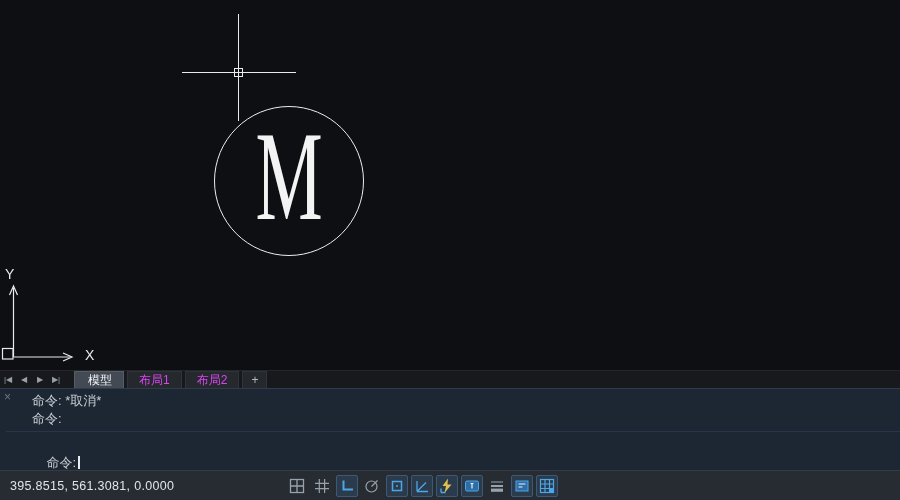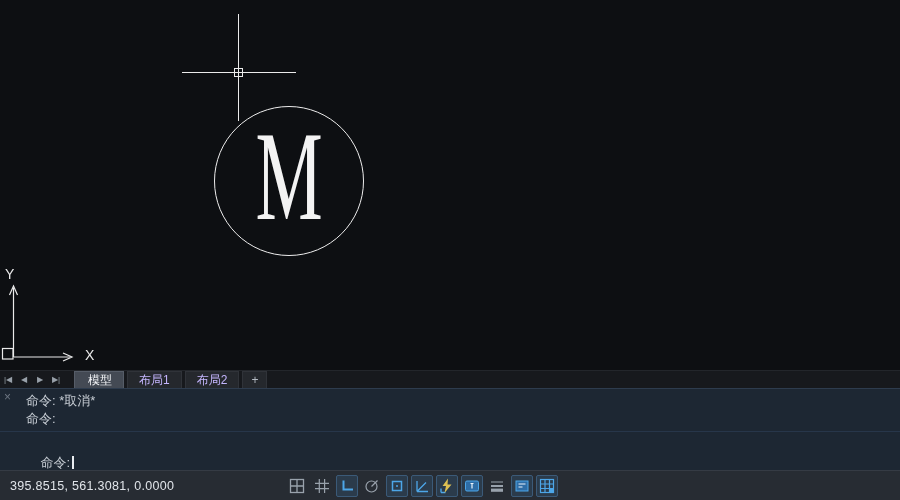--- a/index.html
+++ b/index.html
@@ -34,39 +34,39 @@
     background:#17191d;border-top:1px solid #23262b;
     display:flex;align-items:stretch;
   }
   .navbtn{
     width:16px;display:flex;align-items:center;justify-content:center;
     color:#98a0a9;font-size:8px;cursor:pointer;user-select:none;
   }
   #tabs{display:flex;margin-left:10px;}
   .tab{
     padding:0 11px;display:flex;align-items:center;font-size:12px;
-    color:#c4b5fd;background:#25282d;margin-right:3px;cursor:pointer;
+    color:#d946ef;background:#25282d;margin-right:3px;cursor:pointer;
     border:1px solid #303339;border-bottom:none;
   }
   .tab.active{background:#444a54;color:#f0f2f5;border-color:#565d68;padding-left:13px;}
   .tab-add{
     padding:0 8px;display:flex;align-items:center;font-size:12px;
     color:#b3b9c1;background:#25282d;cursor:pointer;border:1px solid #303339;border-bottom:none;
   }
   
   #command{
     position:absolute;left:0;top:388px;width:900px;height:82px;
     background:#1d2733;border-top:1px solid #2e3c4e;
     color:#c7cdd4;font-size:13px;padding-top:3px;
   }
   #cmd-close{
     position:absolute;left:4px;top:2px;color:#6d7682;font-size:12px;
     line-height:12px;cursor:pointer;
   }
-  .cmd-line{padding-left:26px;height:18px;line-height:18px;white-space:pre;}
+  .cmd-line{padding-left:26px;height:18px;line-height:18px;white-space:pre;margin-left:6px;}
   #cmd-prompt{margin-top:3px;border-top:1px solid #27364a;padding-top:2px;height:21px;line-height:19px;}
   .caret{
     display:inline-block;width:2px;height:13px;background:#e8ecf0;
     margin-left:2px;vertical-align:-2px;animation:blink 1s steps(1) infinite;
   }
   @keyframes blink{50%{opacity:0;}}
   
   #statusbar{
     position:absolute;left:0;top:470px;width:900px;height:30px;
     background:#272c33;border-top:1px solid #353b44;

